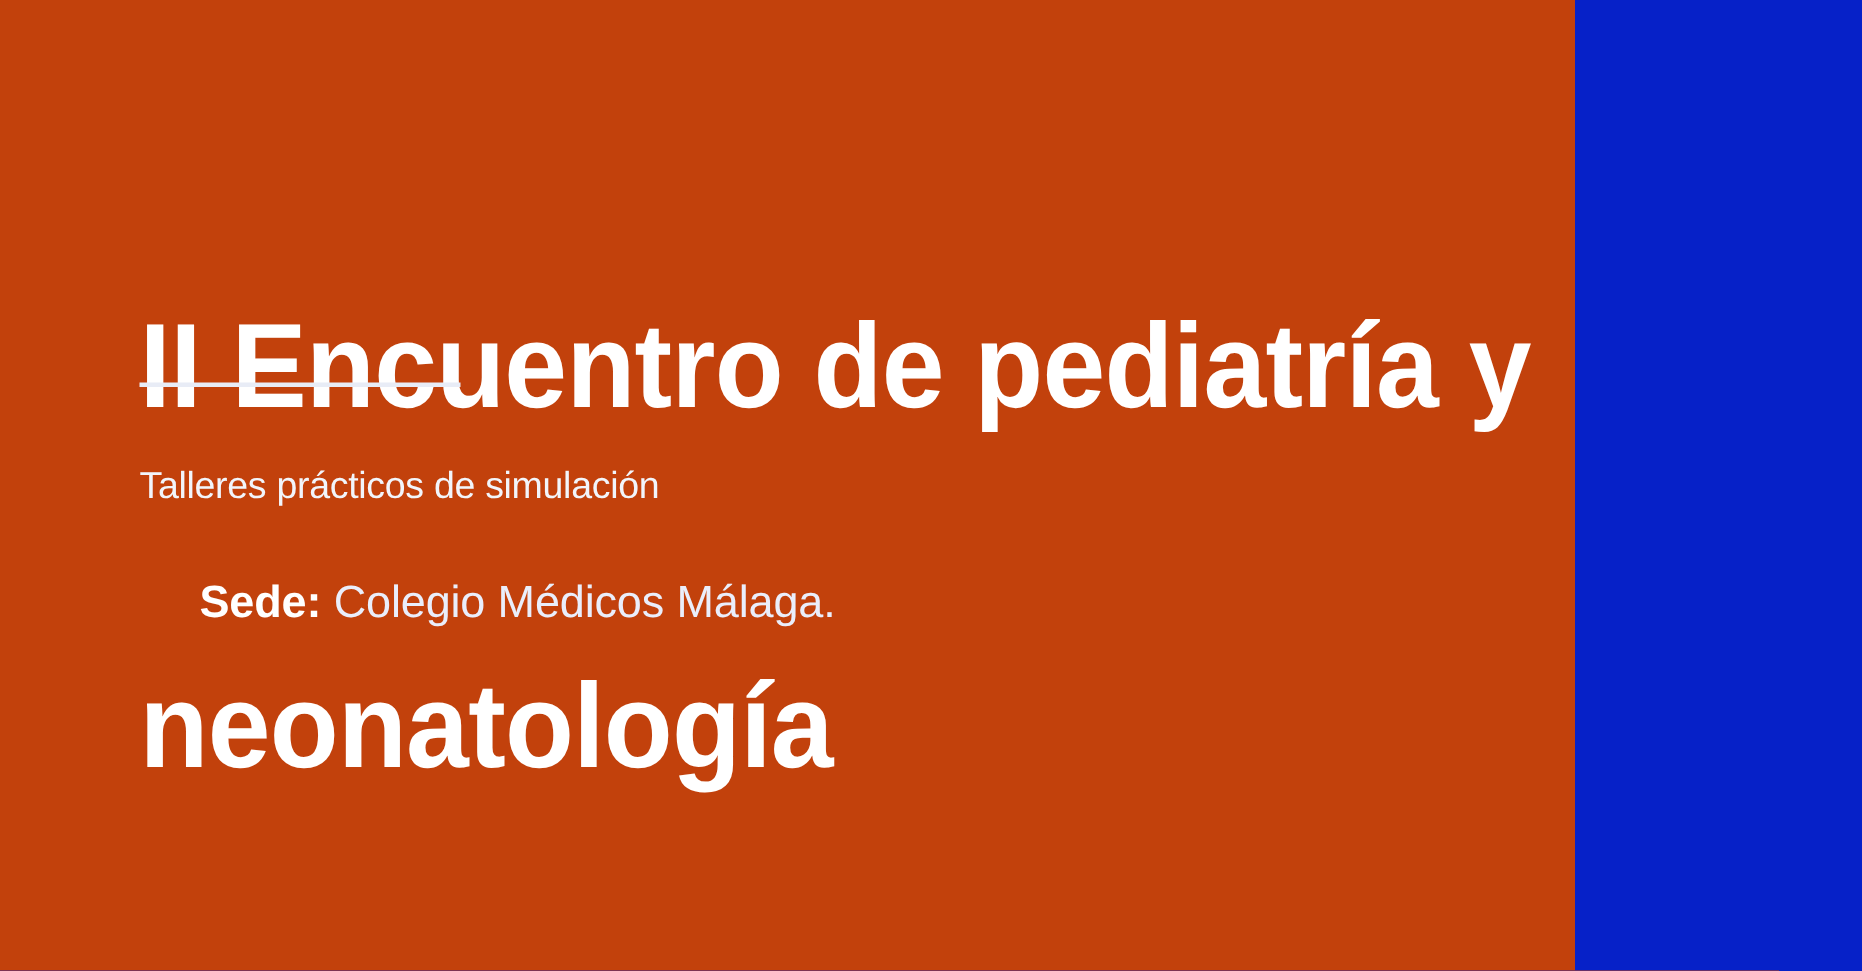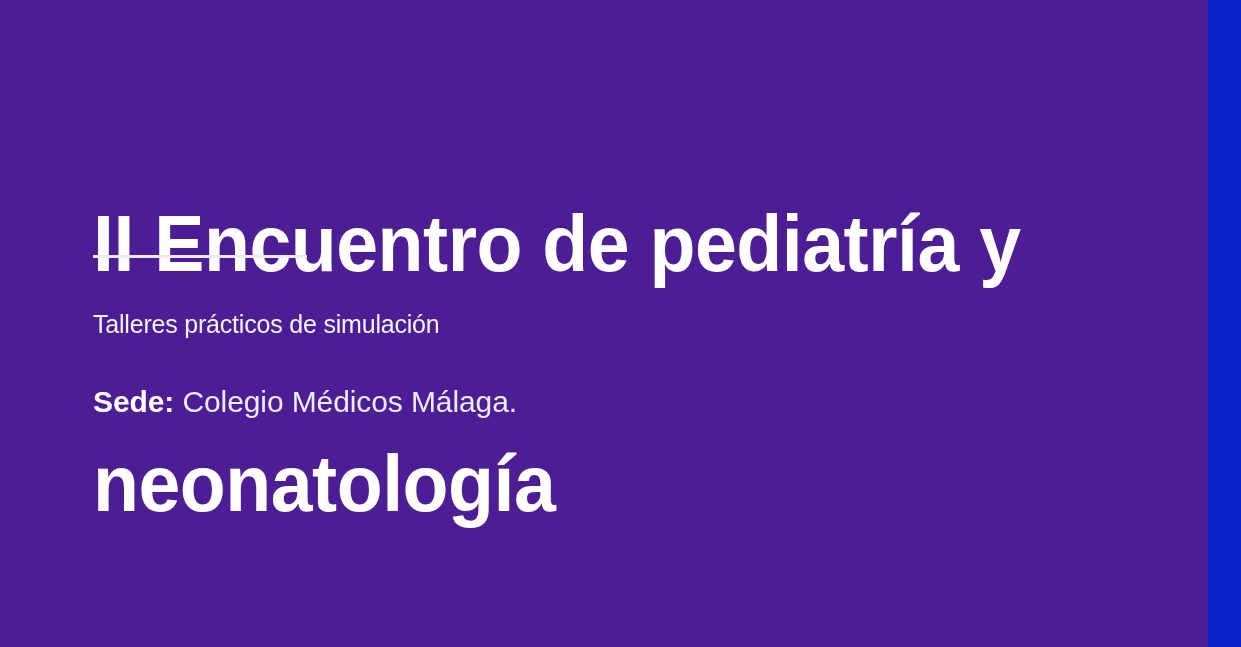--- a/index.html
+++ b/index.html
@@ -10,23 +10,23 @@
     width: 1241px;
     height: 647px;
     overflow: hidden;
     background: #0621c8;
     font-family: "Liberation Sans", sans-serif;
     -webkit-font-smoothing: antialiased;
   }
 
   .poster {
     position: relative;
-    width: 1208px;
+    width: 1050px;
     height: 647px;
-    background: #4c1d95;
+    background: #c2410c;
     box-sizing: border-box;
   }
 
   .content {
     position: absolute;
     left: 93px;
     top: 0;
     width: 1100px;
   }
 
@@ -88,21 +88,21 @@
     width: 900px;
   }
   .detail-row {
     font-family: "Liberation Sans", sans-serif;
     font-size: 30px;
     line-height: 39px;
     color: #eaeefb;
     letter-spacing: -0.1px;
     white-space: nowrap;
   }
-  .detail-row.sede { margin-bottom: 19px; }
+  .detail-row.sede { margin-bottom: 19px; margin-left: 40px; }
   .detail-row.fecha { margin-bottom: 20px; }
   .detail-label {
     font-weight: 700;
     color: #ffffff;
   }
   .detail-value {
     font-weight: 400;
   }
   .detail-subline {
     display: block;

